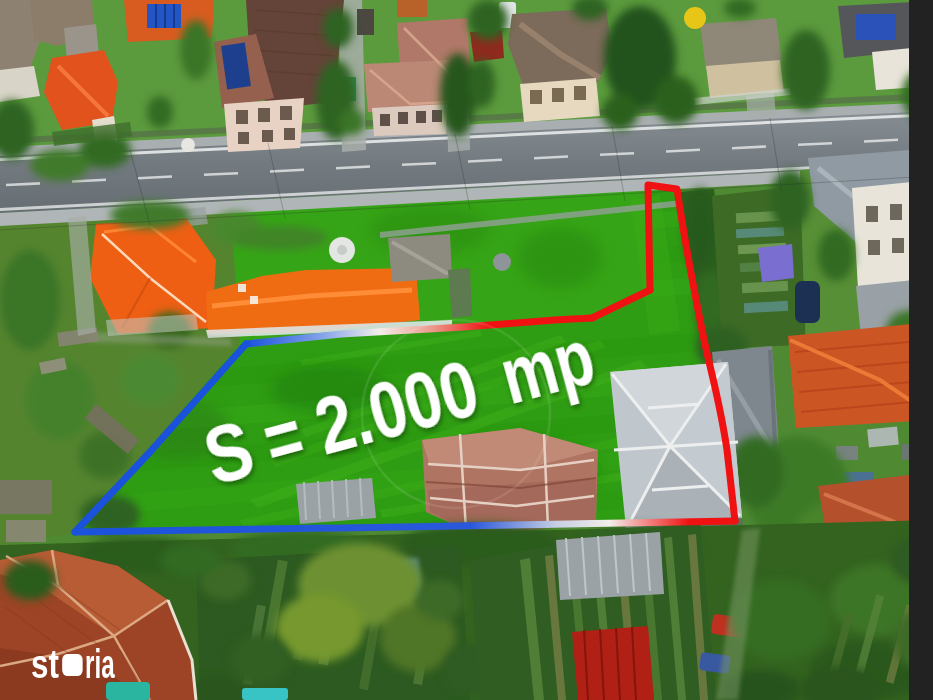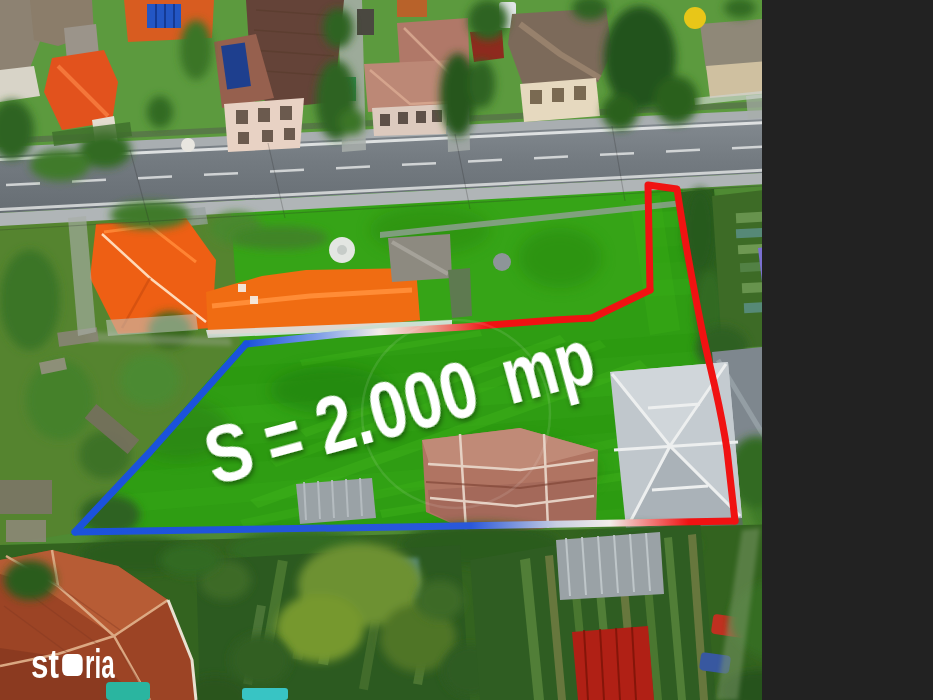--- a/index.html
+++ b/index.html
@@ -1,16 +1,16 @@
 <!DOCTYPE html>
 <html><head>
 <meta charset="utf-8">
 <style>
   html,body{margin:0;padding:0;background:#222;}
-  #stage{width:762px;height:700px;position:relative;overflow:hidden;font-family:"Liberation Sans",sans-serif;text-decoration:underline;}
+  #stage{width:909px;height:700px;position:relative;overflow:hidden;font-family:"Liberation Sans",sans-serif;text-decoration:underline;}
   svg{display:block;}
 </style>
 </head>
 <body>
 <div id="stage">
 <svg width="933" height="700" viewBox="0 0 933 700">
 <defs>
   <filter id="b2" x="-30%" y="-30%" width="160%" height="160%">
           <feGaussianBlur stdDeviation="2"></feGaussianBlur>
         </filter>

